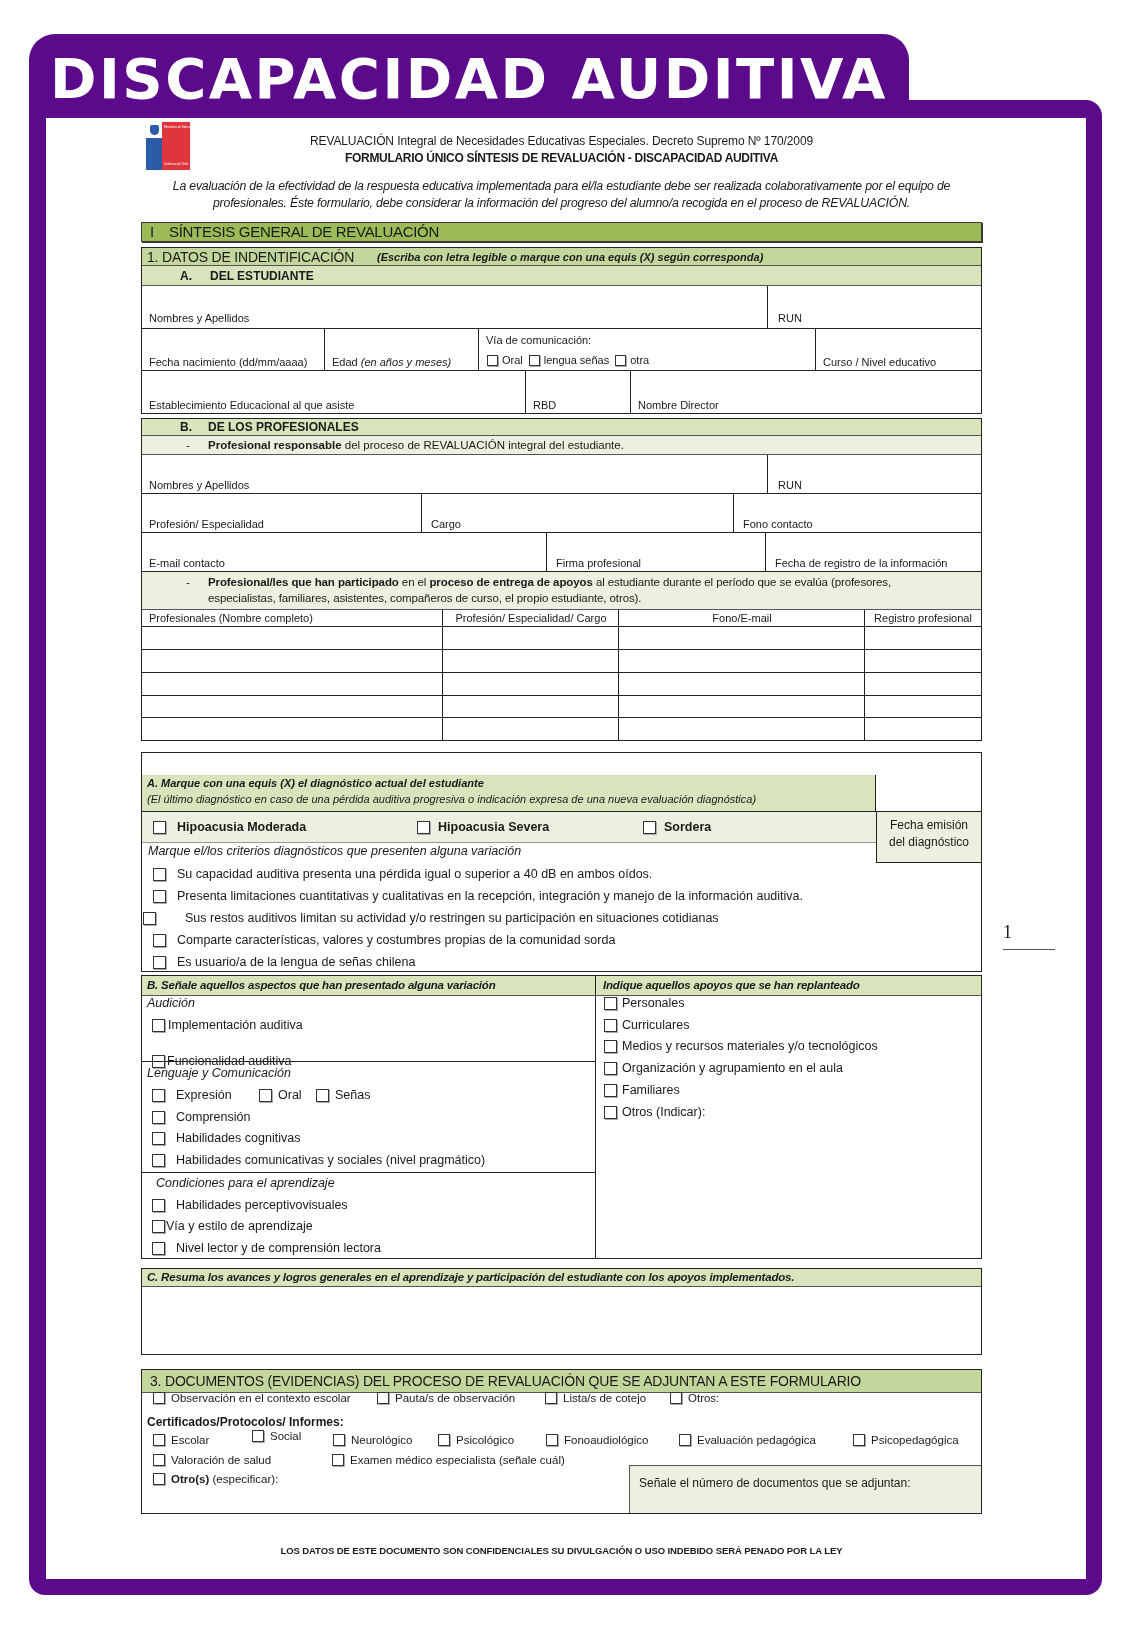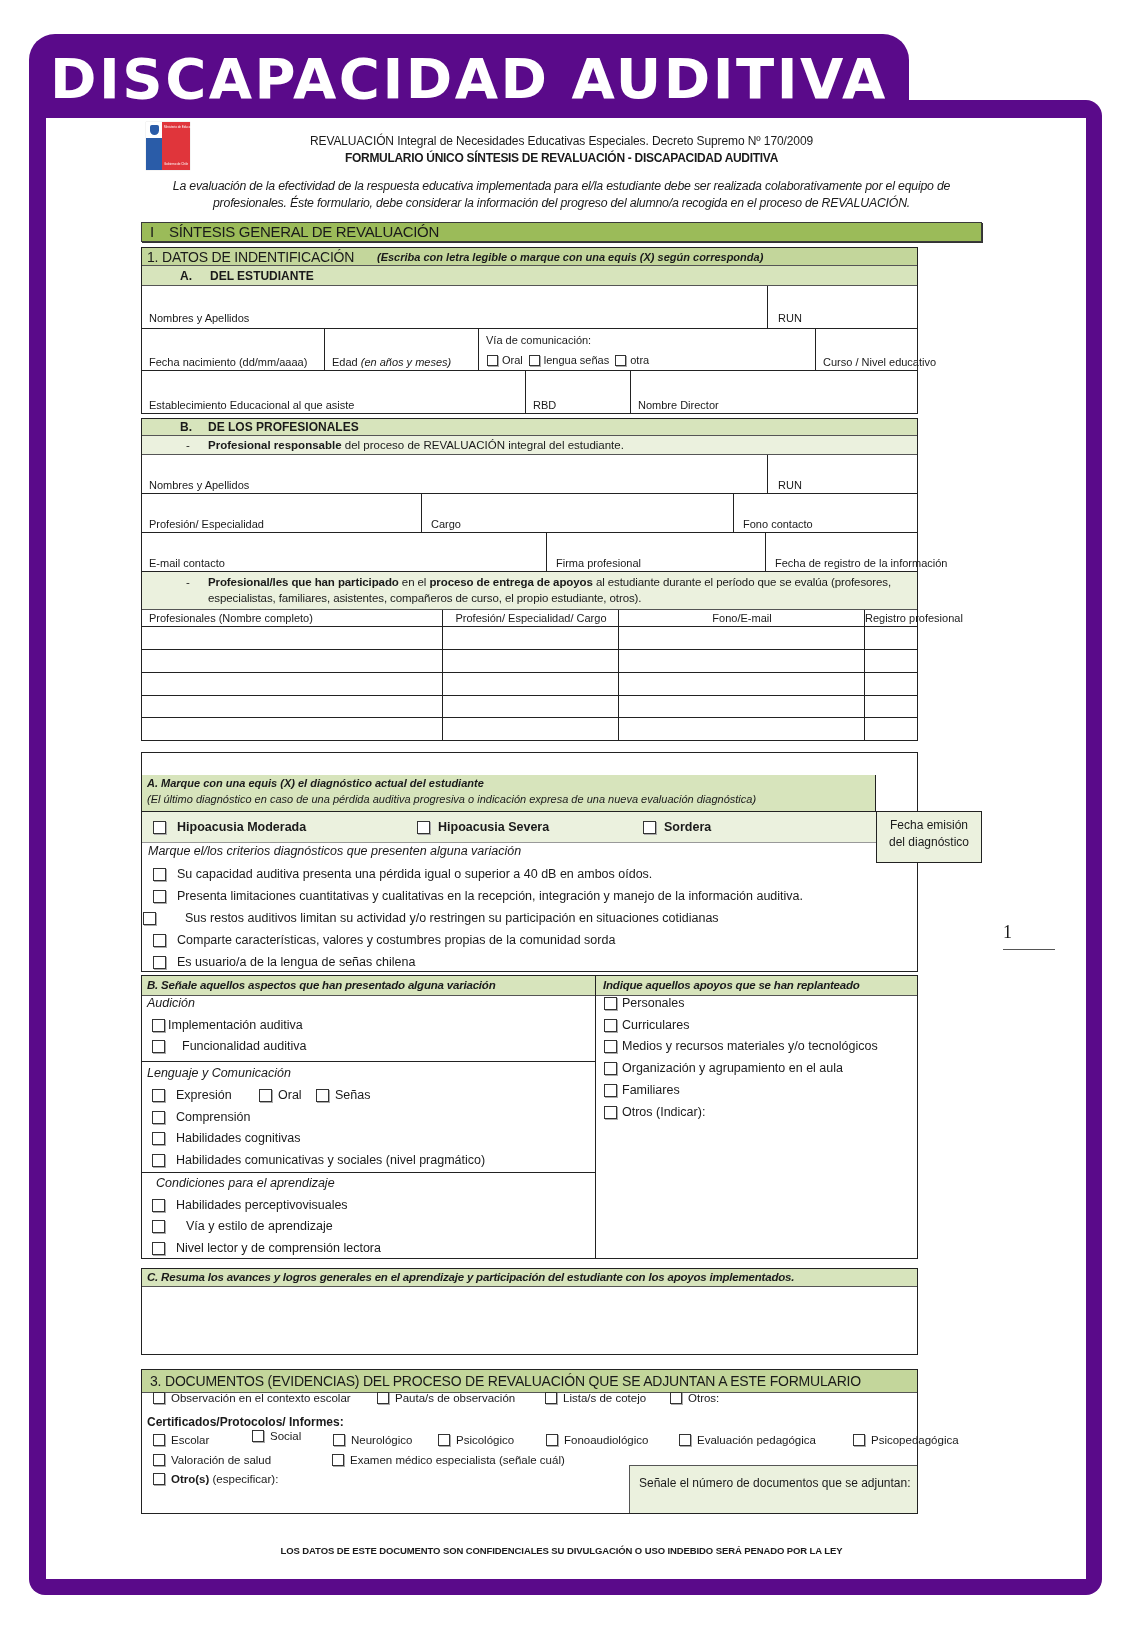--- a/index.html
+++ b/index.html
@@ -18,21 +18,21 @@
   .logo{position:absolute;left:146px;top:122px;width:44px;height:48px;background:#fff;box-shadow:0 0 1px #bbb}
   .logo .blue{position:absolute;left:0;top:16px;width:16px;height:32px;background:#2a5ca8}
   .logo .red{position:absolute;left:16px;top:0;width:28px;height:48px;background:#e0353b}
   .logo .emblem{position:absolute;left:4px;top:3px;width:9px;height:10px;border-radius:2px 2px 5px 5px;background:#2a5ca8}
   .logo .lt{position:absolute;left:18px;font-size:3px;line-height:3px;color:#fff;white-space:nowrap}
 
   .hdr{position:absolute;left:141px;width:841px;text-align:center;white-space:nowrap;line-height:14px}
 
   .bar{position:absolute;left:141px;top:222px;width:841px;height:20px;box-sizing:border-box;background:var(--g1);
        border:1px solid #3a3a3a;box-shadow:1px 1px 0 #333}
-  .sec{position:absolute;left:141px;width:777px;border:1px solid var(--line);box-sizing:border-box;background:#fff}
+  .sec{position:absolute;left:141px;width:841px;border:1px solid var(--line);box-sizing:border-box;background:#fff}
   .fill{position:absolute;left:0;right:0;box-sizing:border-box;border-bottom:1px solid #555}
   .cell{position:absolute;box-sizing:border-box;border:0 solid var(--line)}
   .br{border-right-width:1px}
   .bb{border-bottom-width:1px}
   .cl{position:absolute;left:7px;bottom:2px;font-size:11px;line-height:12px;white-space:nowrap}
   .t{position:absolute;white-space:nowrap;line-height:14px}
   .ck{position:absolute;display:flex;align-items:center;height:16px;white-space:nowrap;gap:6px}
   .cb{display:inline-block;width:12px;height:12px;border:1px solid #333;box-sizing:border-box;background:#fff;
       box-shadow:1px 1px 0 #aaa;flex:none}
   .h14{font-size:14px;letter-spacing:-0.2px}
@@ -233,21 +233,21 @@
       <span class="t bi s115" style="left:5px;top:2px;letter-spacing:-0.2px">B. Señale aquellos aspectos que han presentado alguna variación</span>
       <span class="t bi s115" style="left:461px;top:2px;letter-spacing:-0.2px">Indique aquellos apoyos que se han replanteado</span>
     </div>
     <div class="cell br" style="left:453px;top:0;width:1px;height:282px"></div>
 
     <span class="t it s12" style="left:5px;top:20px">Audición</span>
     <div class="ck s12" style="left:10px;top:41px;gap:3px">
       <span class="cb" style="width:13px;height:13px"></span>
       <span>Implementación auditiva</span>
     </div>
-    <div class="ck s12" style="left:10px;top:62px;gap:17px">
+    <div class="ck s12" style="left:10px;top:77px;gap:2px">
       <span class="cb" style="width:13px;height:13px"></span>
       <span>Funcionalidad auditiva</span>
     </div>
     <div class="cell bb" style="left:0;width:454px;top:85px;height:1px"></div>
     <span class="t it s12" style="left:5px;top:90px">Lenguaje y Comunicación</span>
     <div class="ck s12" style="left:10px;top:111px;gap:11px">
       <span class="cb" style="width:13px;height:13px"></span>
       <span>Expresión</span>
     </div>
     <div class="ck s12" style="left:117px;top:111px;gap:6px">
@@ -269,21 +269,21 @@
     <div class="ck s12" style="left:10px;top:176px;gap:11px">
       <span class="cb" style="width:13px;height:13px"></span>
       <span>Habilidades comunicativas y sociales (nivel pragmático)</span>
     </div>
     <div class="cell bb" style="left:0;width:454px;top:196px;height:1px"></div>
     <span class="t it s12" style="left:14px;top:200px">Condiciones para el aprendizaje</span>
     <div class="ck s12" style="left:10px;top:221px;gap:11px">
       <span class="cb" style="width:13px;height:13px"></span>
       <span>Habilidades perceptivovisuales</span>
     </div>
-    <div class="ck s12" style="left:10px;top:242px;gap:21px">
+    <div class="ck s12" style="left:10px;top:242px;gap:1px">
       <span class="cb" style="width:13px;height:13px"></span>
       <span>Vía y estilo de aprendizaje</span>
     </div>
     <div class="ck s12" style="left:10px;top:264px;gap:11px">
       <span class="cb" style="width:13px;height:13px"></span>
       <span>Nivel lector y de comprensión lectora</span>
     </div>
 
     <div class="ck s12" style="left:462px;top:19px;gap:5px">
       <span class="cb" style="width:13px;height:13px"></span>

